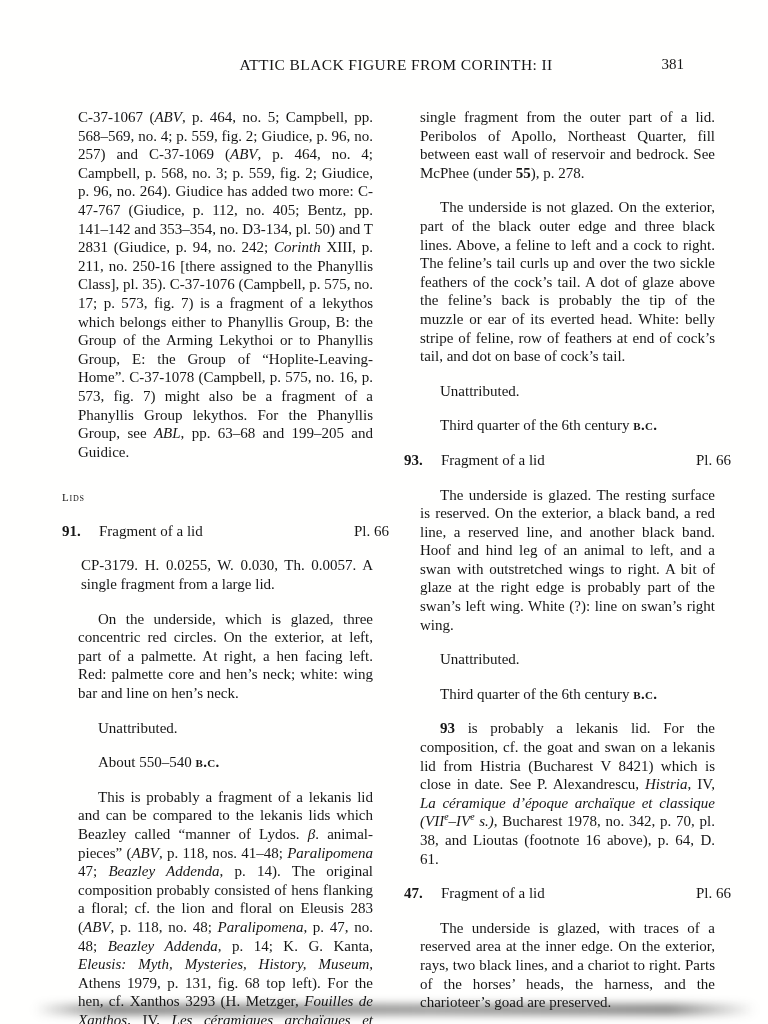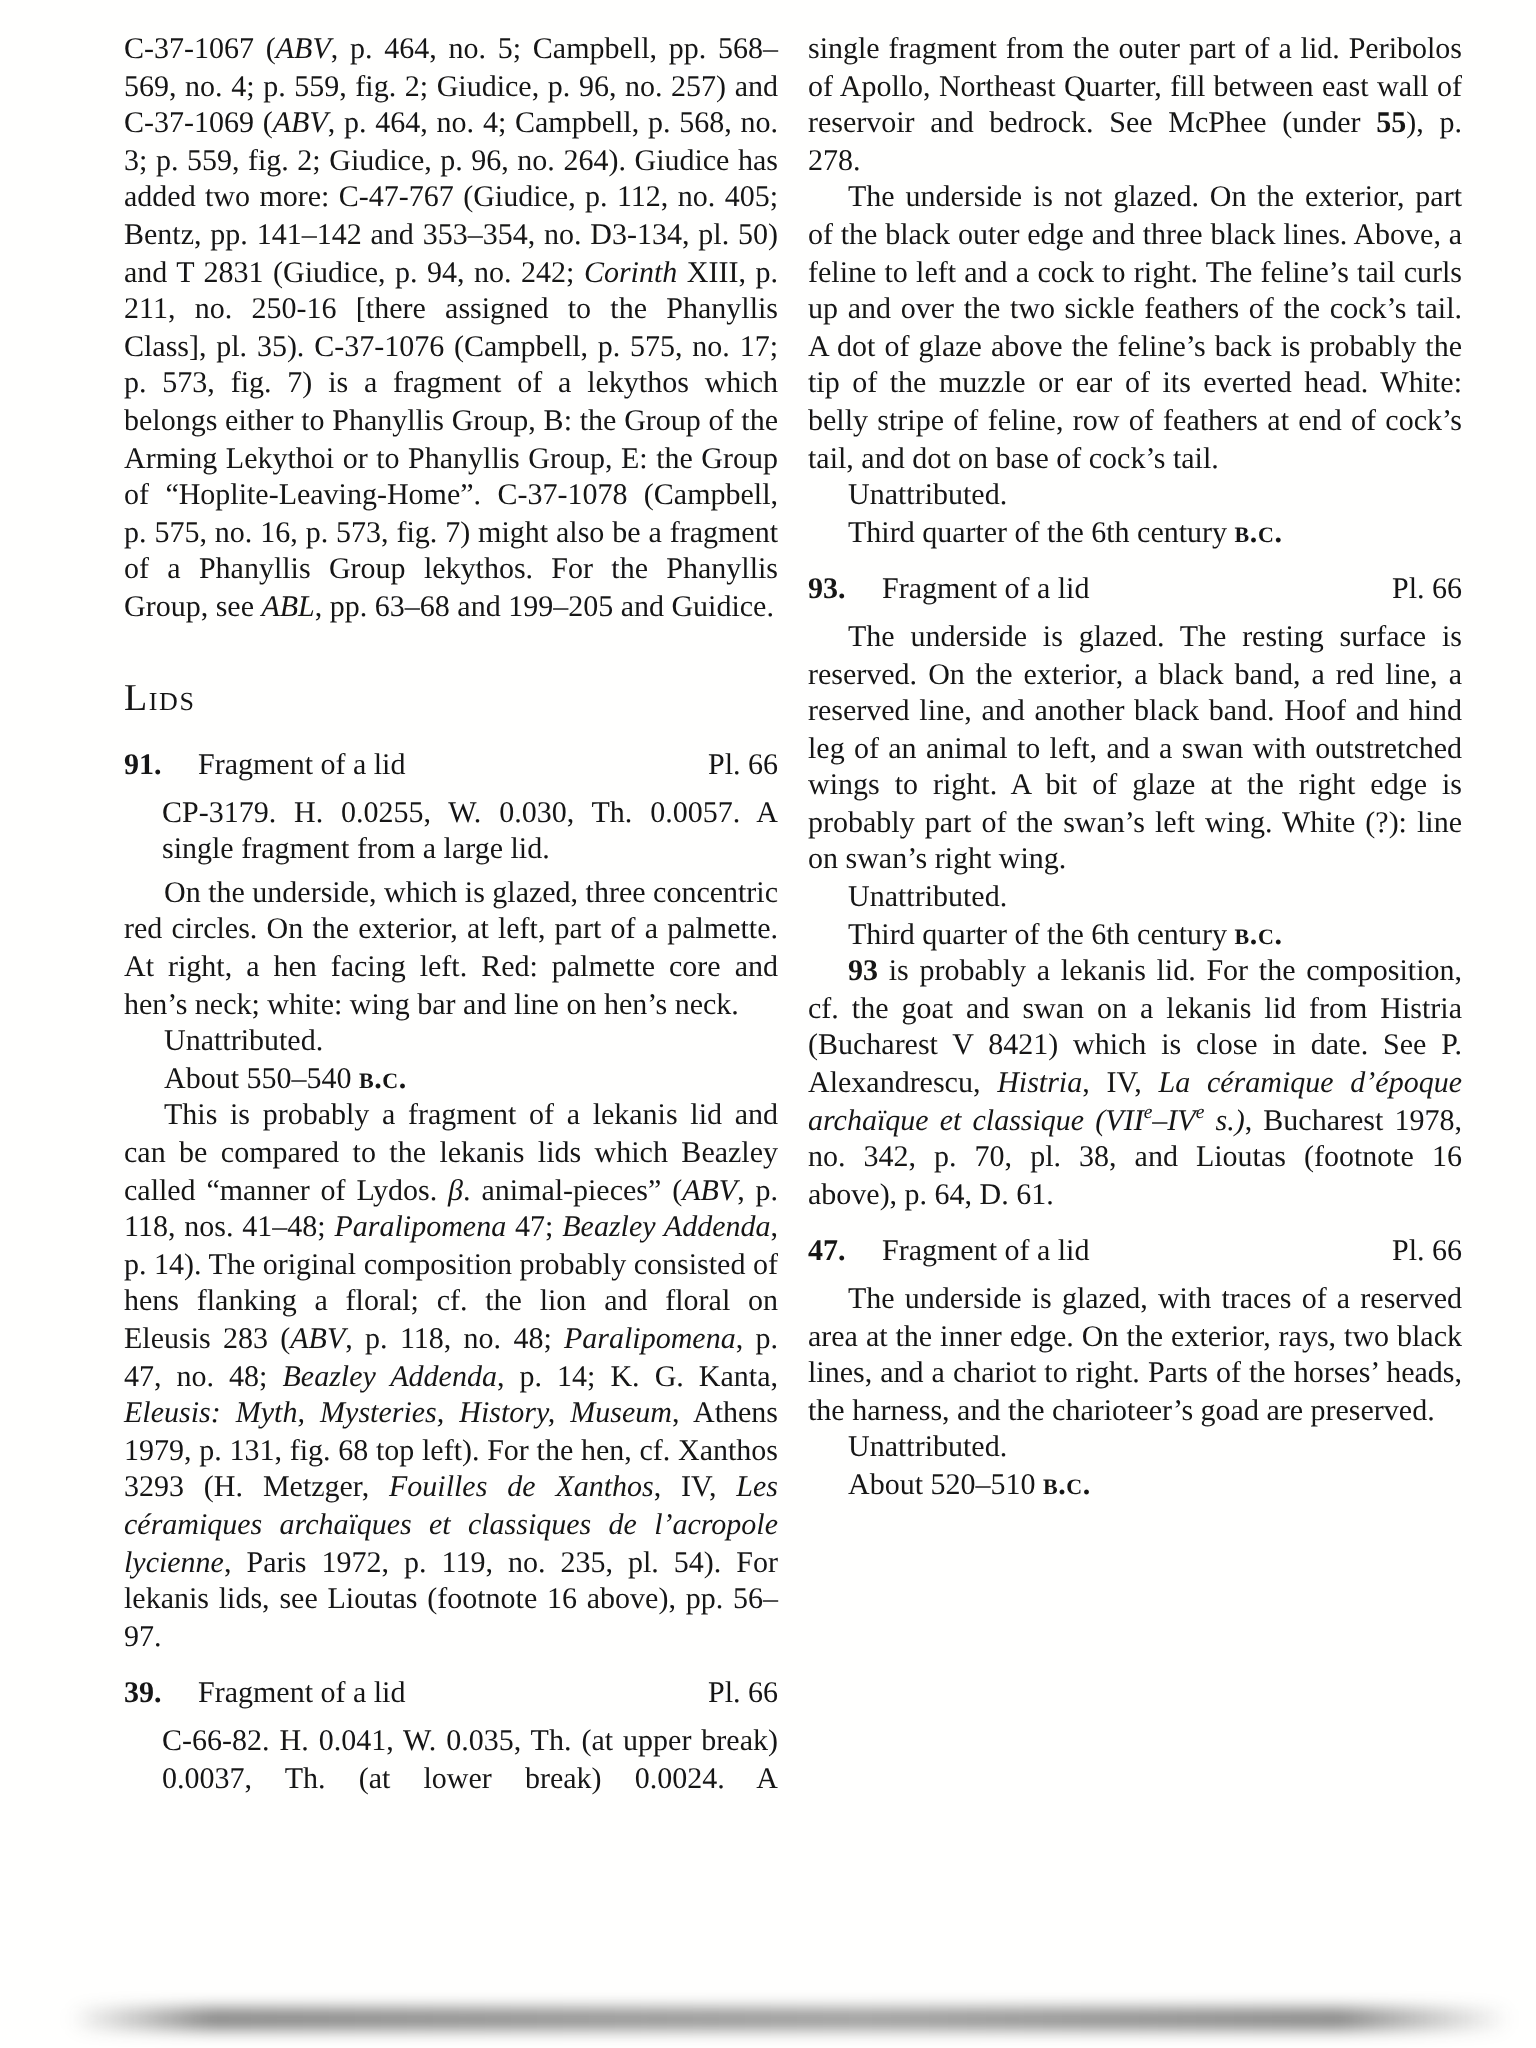--- a/index.html
+++ b/index.html
@@ -38,27 +38,27 @@
     margin:16px 37px 0 62px;
   }
   .col{
     flex:1;
     min-width:0;
     font-size:15px;
     line-height:18.6px;
     text-align:justify;
     hyphens:auto;
   }
-  .para{margin:0;}
+  .para{margin:16px;}
   .para.indent{text-indent:20px;}
   .para.measure{margin-left:19px;margin-bottom:3px;}
   .para.runon{text-align-last:justify;}
   .section-head{
     margin:27px 0 15px 0;
-    font-size:19px;
+    font-size:11px;
     font-weight:normal;
     font-variant:small-caps;
     letter-spacing:0.8px;
     text-align:left;
   }
   .entry-head{
     display:flex;
     margin:10px 0 5px 0;
     text-align:left;
   }
@@ -81,20 +81,24 @@
       rgba(30,30,30,0) 100%);
     filter:blur(4px);
     border-radius:6px;
     pointer-events:none;
   }
 </style>
 </head>
 <body>
 
 <div class="page">
+  <header class="pagehead">
+    <div class="running-head">ATTIC BLACK FIGURE FROM CORINTH: II</div>
+    <div class="page-number">381</div>
+  </header>
   <main class="columns">
     <section class="col">
         <p class="para">C-37-1067 (<span class="run-i">ABV</span>, p. 464, no. 5; Campbell, pp. 568–569, no. 4; p. 559, fig. 2; Giudice, p. 96, no. 257) and C-37-1069 (<span class="run-i">ABV</span>, p. 464, no. 4; Campbell, p. 568, no. 3; p. 559, fig. 2; Giudice, p. 96, no. 264). Giudice has added two more: C-47-767 (Giudice, p. 112, no. 405; Bentz, pp. 141–142 and 353–354, no. D3-134, pl. 50) and T 2831 (Giudice, p. 94, no. 242; <span class="run-i">Corinth</span> XIII, p. 211, no. 250-16 [there assigned to the Phanyllis Class], pl. 35). C-37-1076 (Campbell, p. 575, no. 17; p. 573, fig. 7) is a fragment of a lekythos which belongs either to Phanyllis Group, B: the Group of the Arming Lekythoi or to Phanyllis Group, E: the Group of “Hoplite-Leaving-Home”. C-37-1078 (Campbell, p. 575, no. 16, p. 573, fig. 7) might also be a fragment of a Phanyllis Group lekythos. For the Phanyllis Group, see <span class="run-i">ABL</span>, pp. 63–68 and 199–205 and Guidice.</p>
         <h2 class="section-head">Lids</h2>
         <div class="entry-head">
           <span class="entry-num">91.</span>
           <span class="entry-title">Fragment of a lid</span>
           <span class="entry-plate">Pl. 66</span>
         </div>
         <p class="para measure">CP-3179. H. 0.0255, W. 0.030, Th. 0.0057. A single fragment from a large lid.</p>

